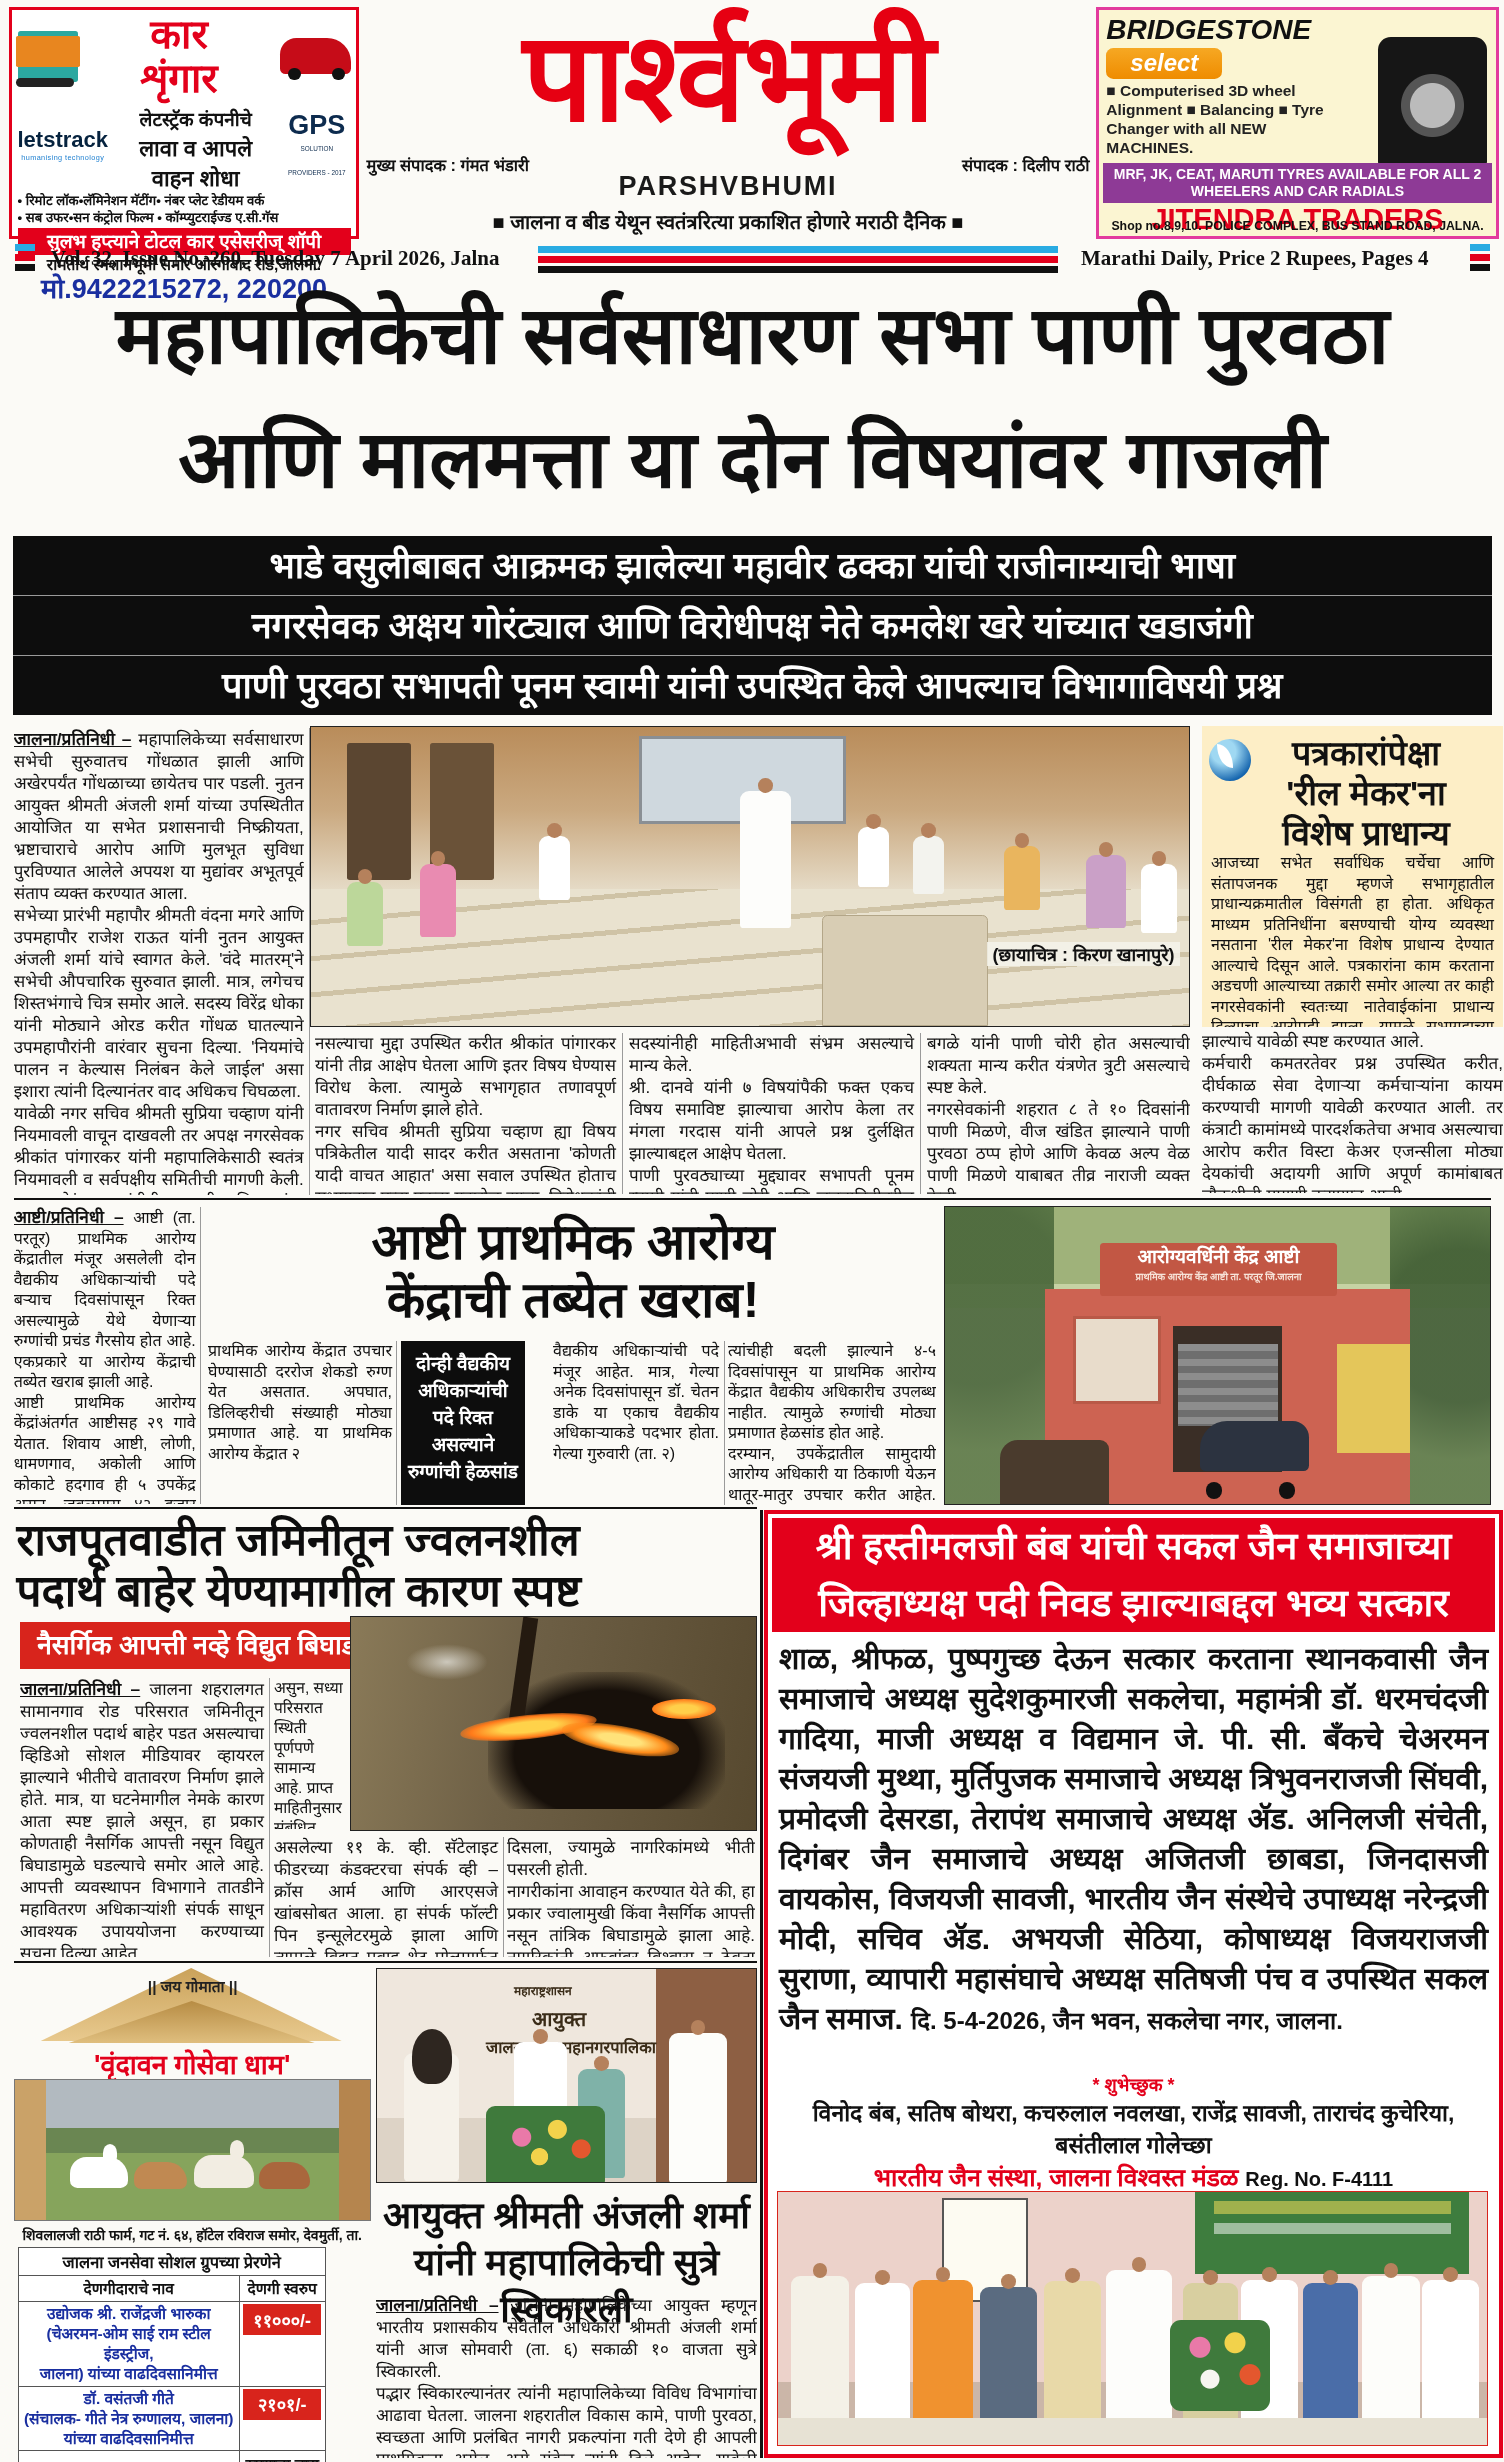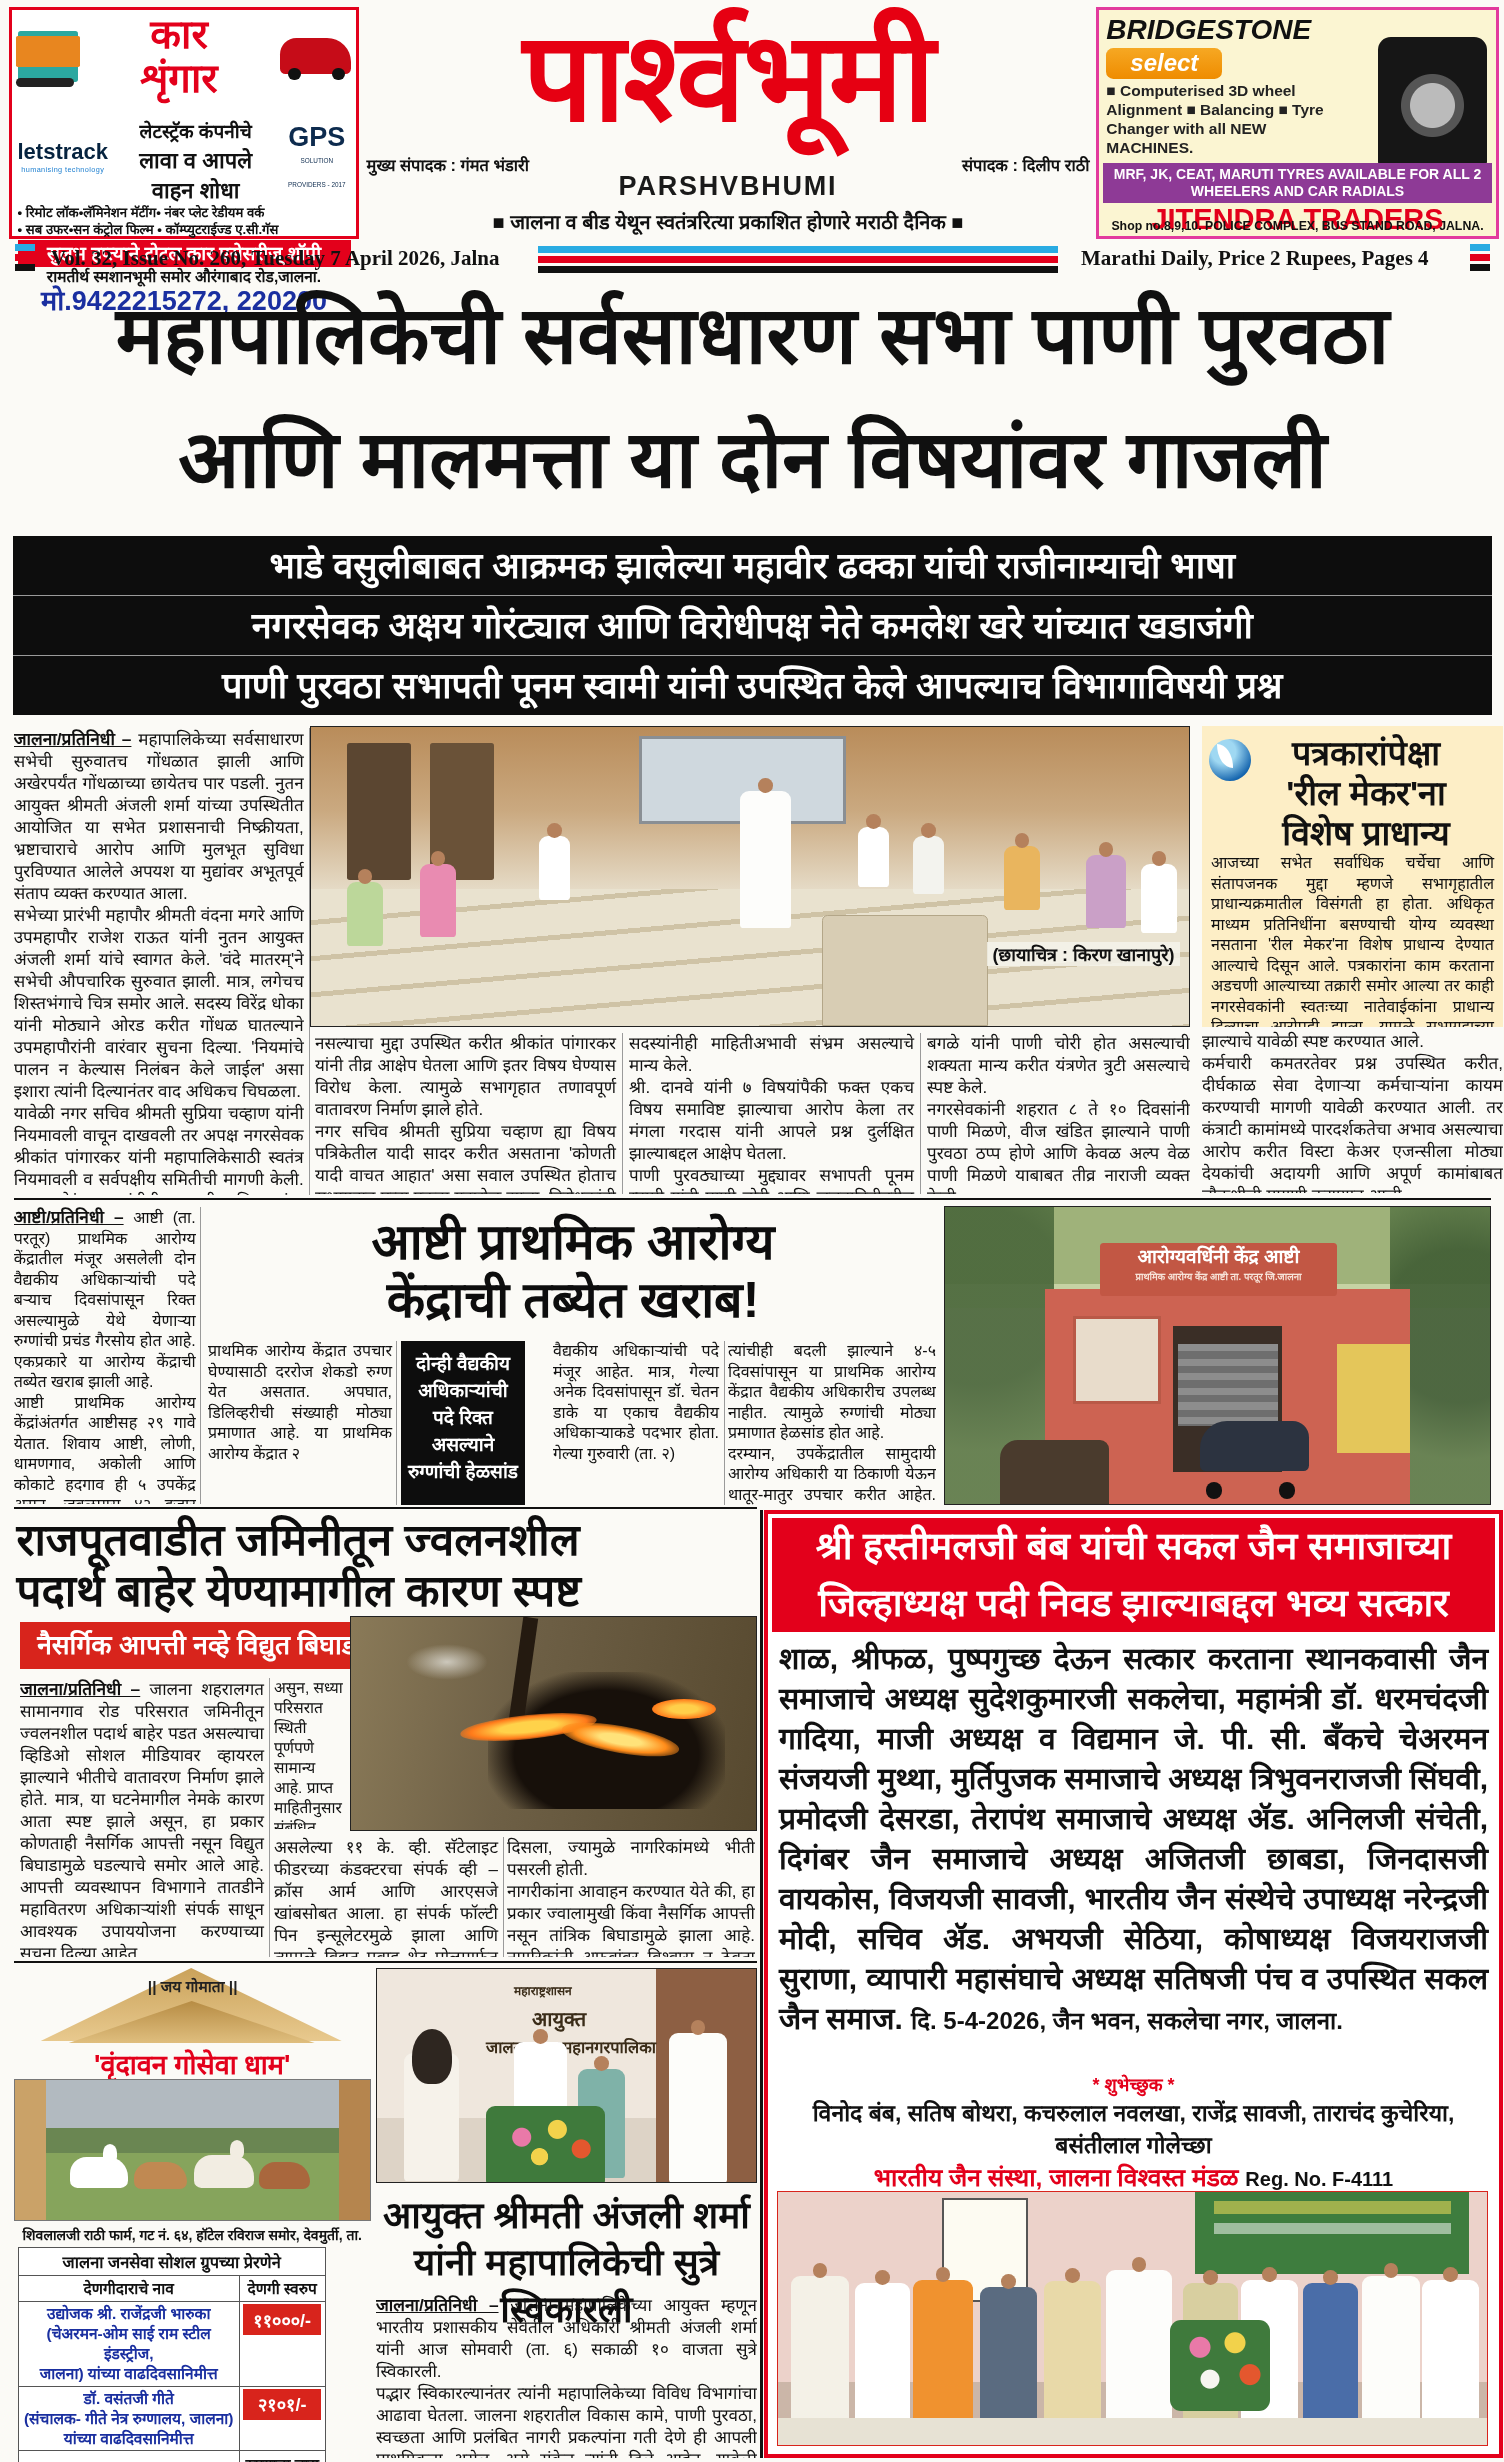--- a/index.html
+++ b/index.html
@@ -12,21 +12,21 @@
   .colrule{border-right:0.9px solid #9a9a9a;}
   
   .leftad{left:9px;top:7.3px;width:350px;height:232px;border:3.6px solid #e3001b;background:#fff;box-sizing:border-box;padding:1.8px 5.5px;text-align:center;}
   .la-title{color:#e3001b;font-weight:900;font-size:40px;line-height:44px;}
   .la-row{display:flex;align-items:center;justify-content:flex-start;gap:36px;}
   .truck{width:67px;height:51px;position:relative;background:#2ba8a0;border-radius:2.7px;}
   .truck:before{content:"";position:absolute;left:-1.8px;top:5.5px;width:64px;height:31px;background:#e8861f;border-radius:1.8px;}
   .truck:after{content:"";position:absolute;right:3.6px;bottom:-5.5px;width:58px;height:9px;background:#222;border-radius:4.6px;}
   .redcar{width:78px;height:36px;background:#c60c18;border-radius:16.4px 24px 5.5px 5.5px;position:relative;}
   .redcar:after{content:"";position:absolute;bottom:-6.4px;left:7.3px;width:12.8px;height:12.8px;background:#111;border-radius:50%;box-shadow:44px 0 0 #111;}
-  .la-mid{display:flex;align-items:center;justify-content:center;gap:12px;margin-top:18px;}
+  .la-mid{display:flex;align-items:center;justify-content:center;gap:12px;margin-top:6px;}
   .letstrack{color:#06233f;font-weight:900;font-size:22px;line-height:18px;}
   .letstrack small{display:block;font-weight:400;font-size:7.3px;color:#1d7fd0;letter-spacing:0.4px;}
   .la-gpsline{font-weight:900;font-size:19px;}
   .la-gps{font-weight:900;font-size:27px;color:#0d2b4e;line-height:24px;}
   .la-gps small{display:block;font-size:6.4px;font-weight:400;}
   .la-find{font-weight:900;font-size:22px;margin-top:0px;}
   .la-bul{font-weight:800;font-size:13.2px;line-height:17.3px;text-align:left;}
   .la-band{background:#e3001b;color:#fff;font-weight:900;font-size:19px;line-height:27px;margin-top:1.8px;}
   .la-addr{font-weight:800;font-size:15.5px;line-height:20px;}
   .la-phone{color:#1a2fa0;font-weight:900;font-size:27px;line-height:29px;}

